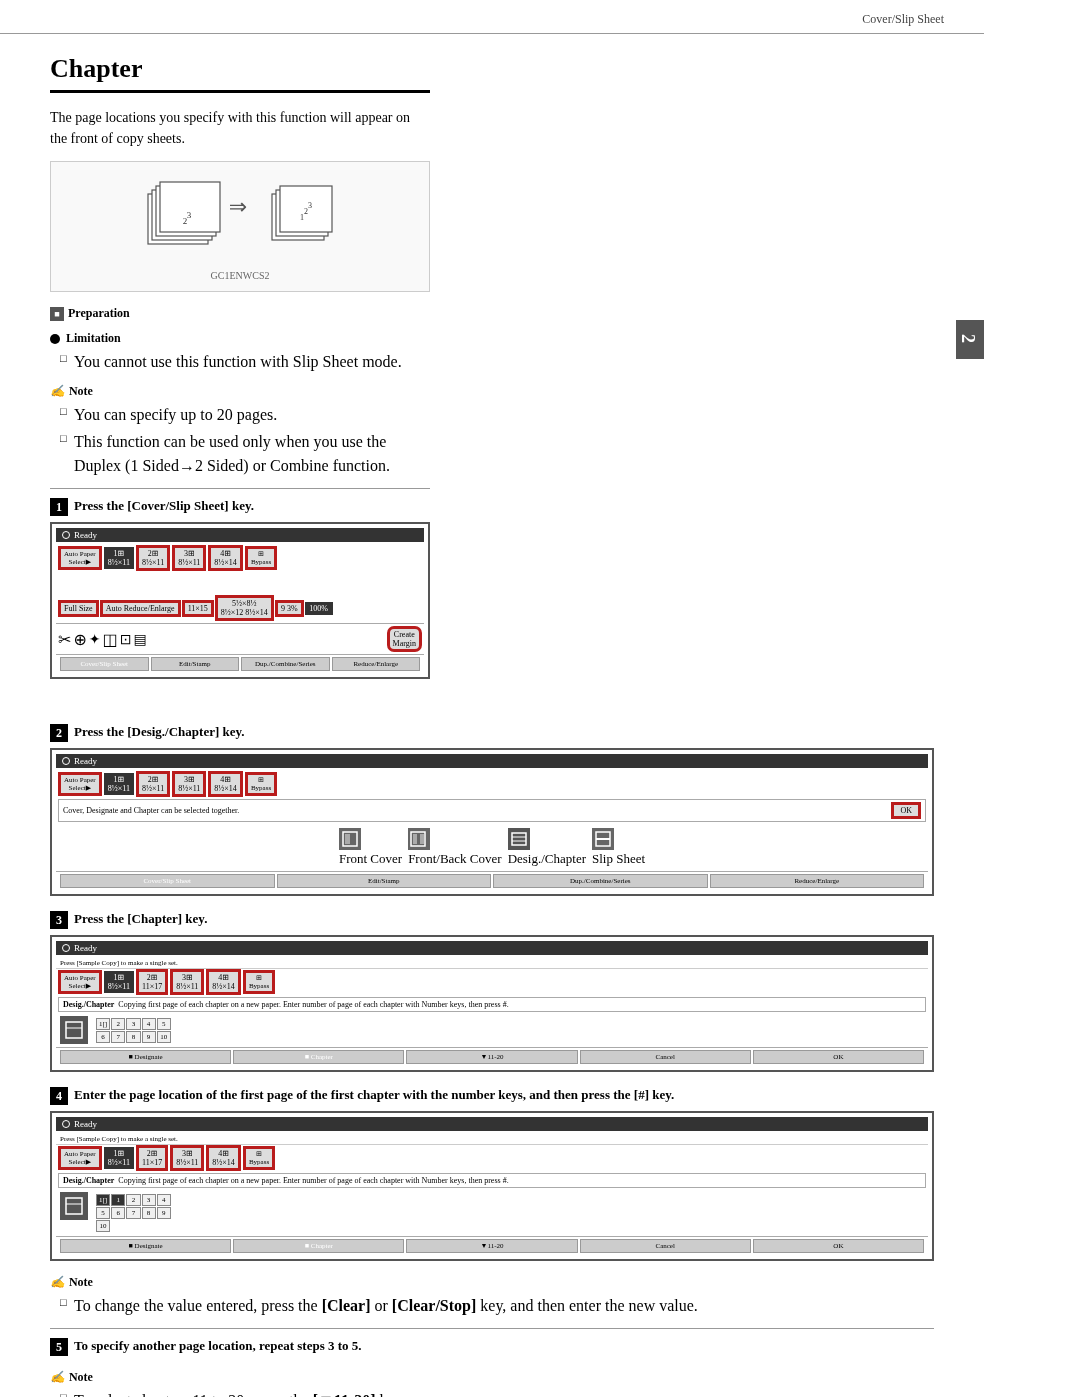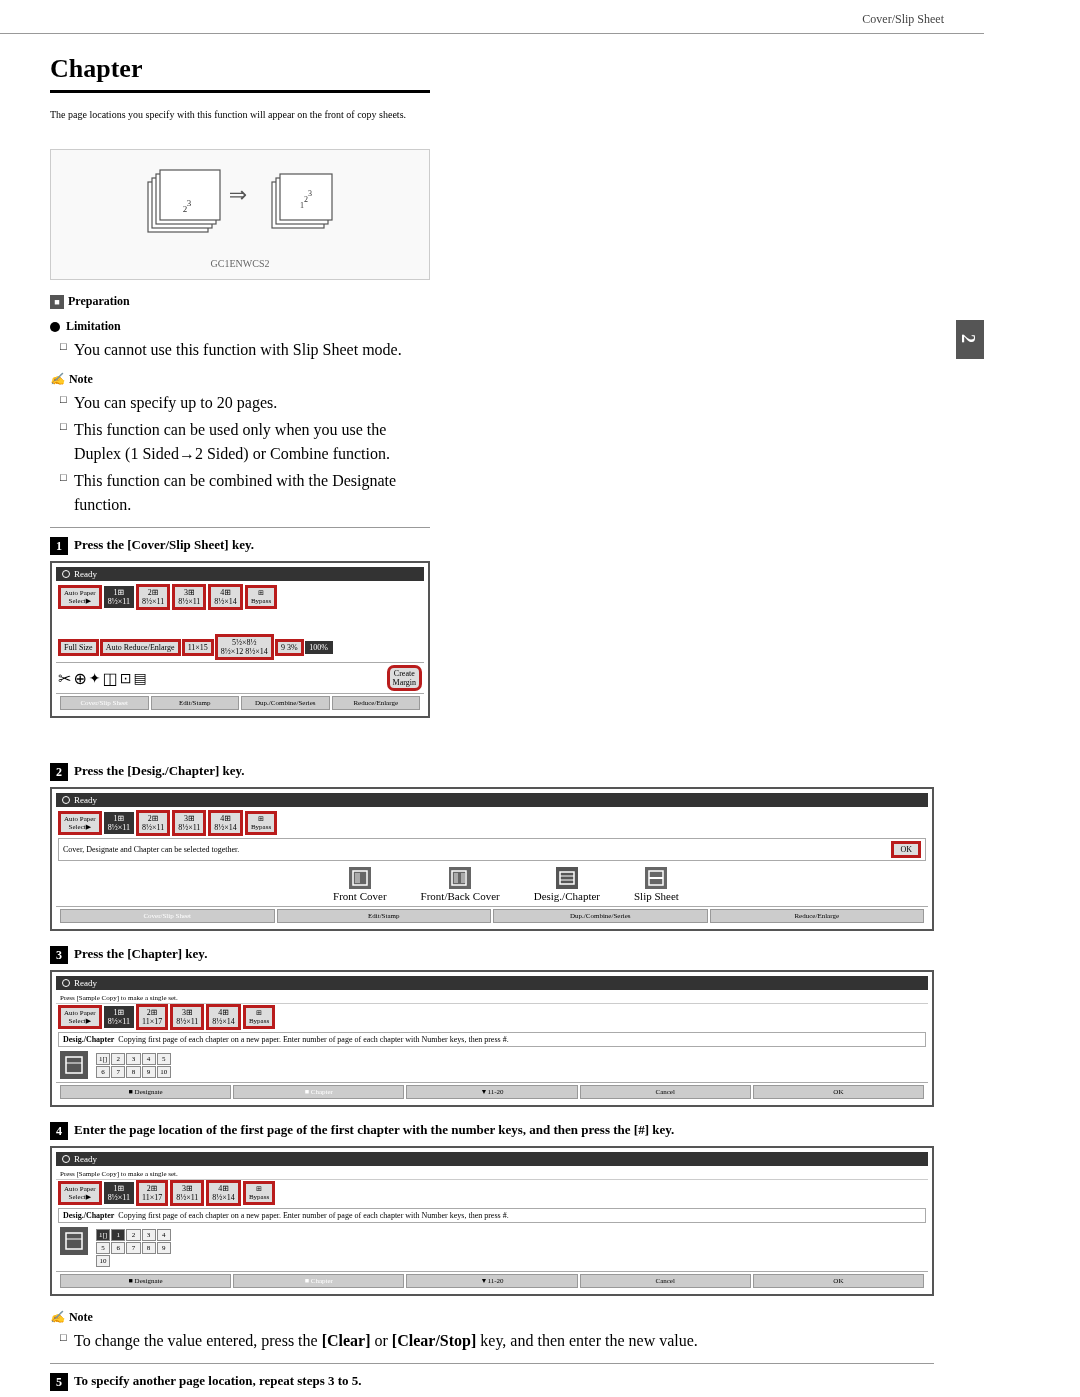--- a/index.html
+++ b/index.html
@@ -79,23 +79,23 @@
     
     .chapter-heading {
       font-size: 26px;
       font-weight: bold;
       border-bottom: 3px solid #000;
       padding-bottom: 6px;
       margin-bottom: 14px;
     }
 
     .intro-text {
-      font-size: 10px;
+      font-size: 14px;
       line-height: 1.5;
-      margin-bottom: 27px;
+      margin-bottom: 12px;
     }
 
     
     .diagram-box {
       border: 1px solid #ccc;
       padding: 10px;
       margin-bottom: 14px;
       text-align: center;
       background: #f9f9f9;
       min-height: 100px;
@@ -270,24 +270,22 @@
     .screen-icons-row {
       display: flex;
       gap: 6px;
       padding: 4px 8px;
       justify-content: center;
     }
 
     .screen-icon-item {
       display: flex;
       flex-direction: column;
-      align-items: center;
       gap: 1px;
-      font-size: 11px;
-      margin-left: 28px;
+      font-size: 13px;
     }
 
     .screen-icon-shape {
       width: 22px;
       height: 22px;
       background: #666;
       display: flex;
       align-items: center;
       justify-content: center;
     }
@@ -396,21 +394,20 @@
       </div>
 
       <div class="info-box">
         <div class="info-box-title">
           <span class="icon-note">✍</span>
           <span>Note</span>
         </div>
         <ul class="info-list">
           <li>You can specify up to 20 pages.</li>
           <li>This function can be used only when you use the Duplex (1 Sided→2 Sided) or Combine function.</li>
-          <li>This function can be combined with the Designate function.</li>
         </ul>
       </div>
 
       <hr class="divider">
 
       <div class="step-section">
         <div class="step-label">
           <span class="step-number">1</span>
           <span class="step-text">Press the <strong>[Cover/Slip Sheet]</strong> key.</span>
         </div>

